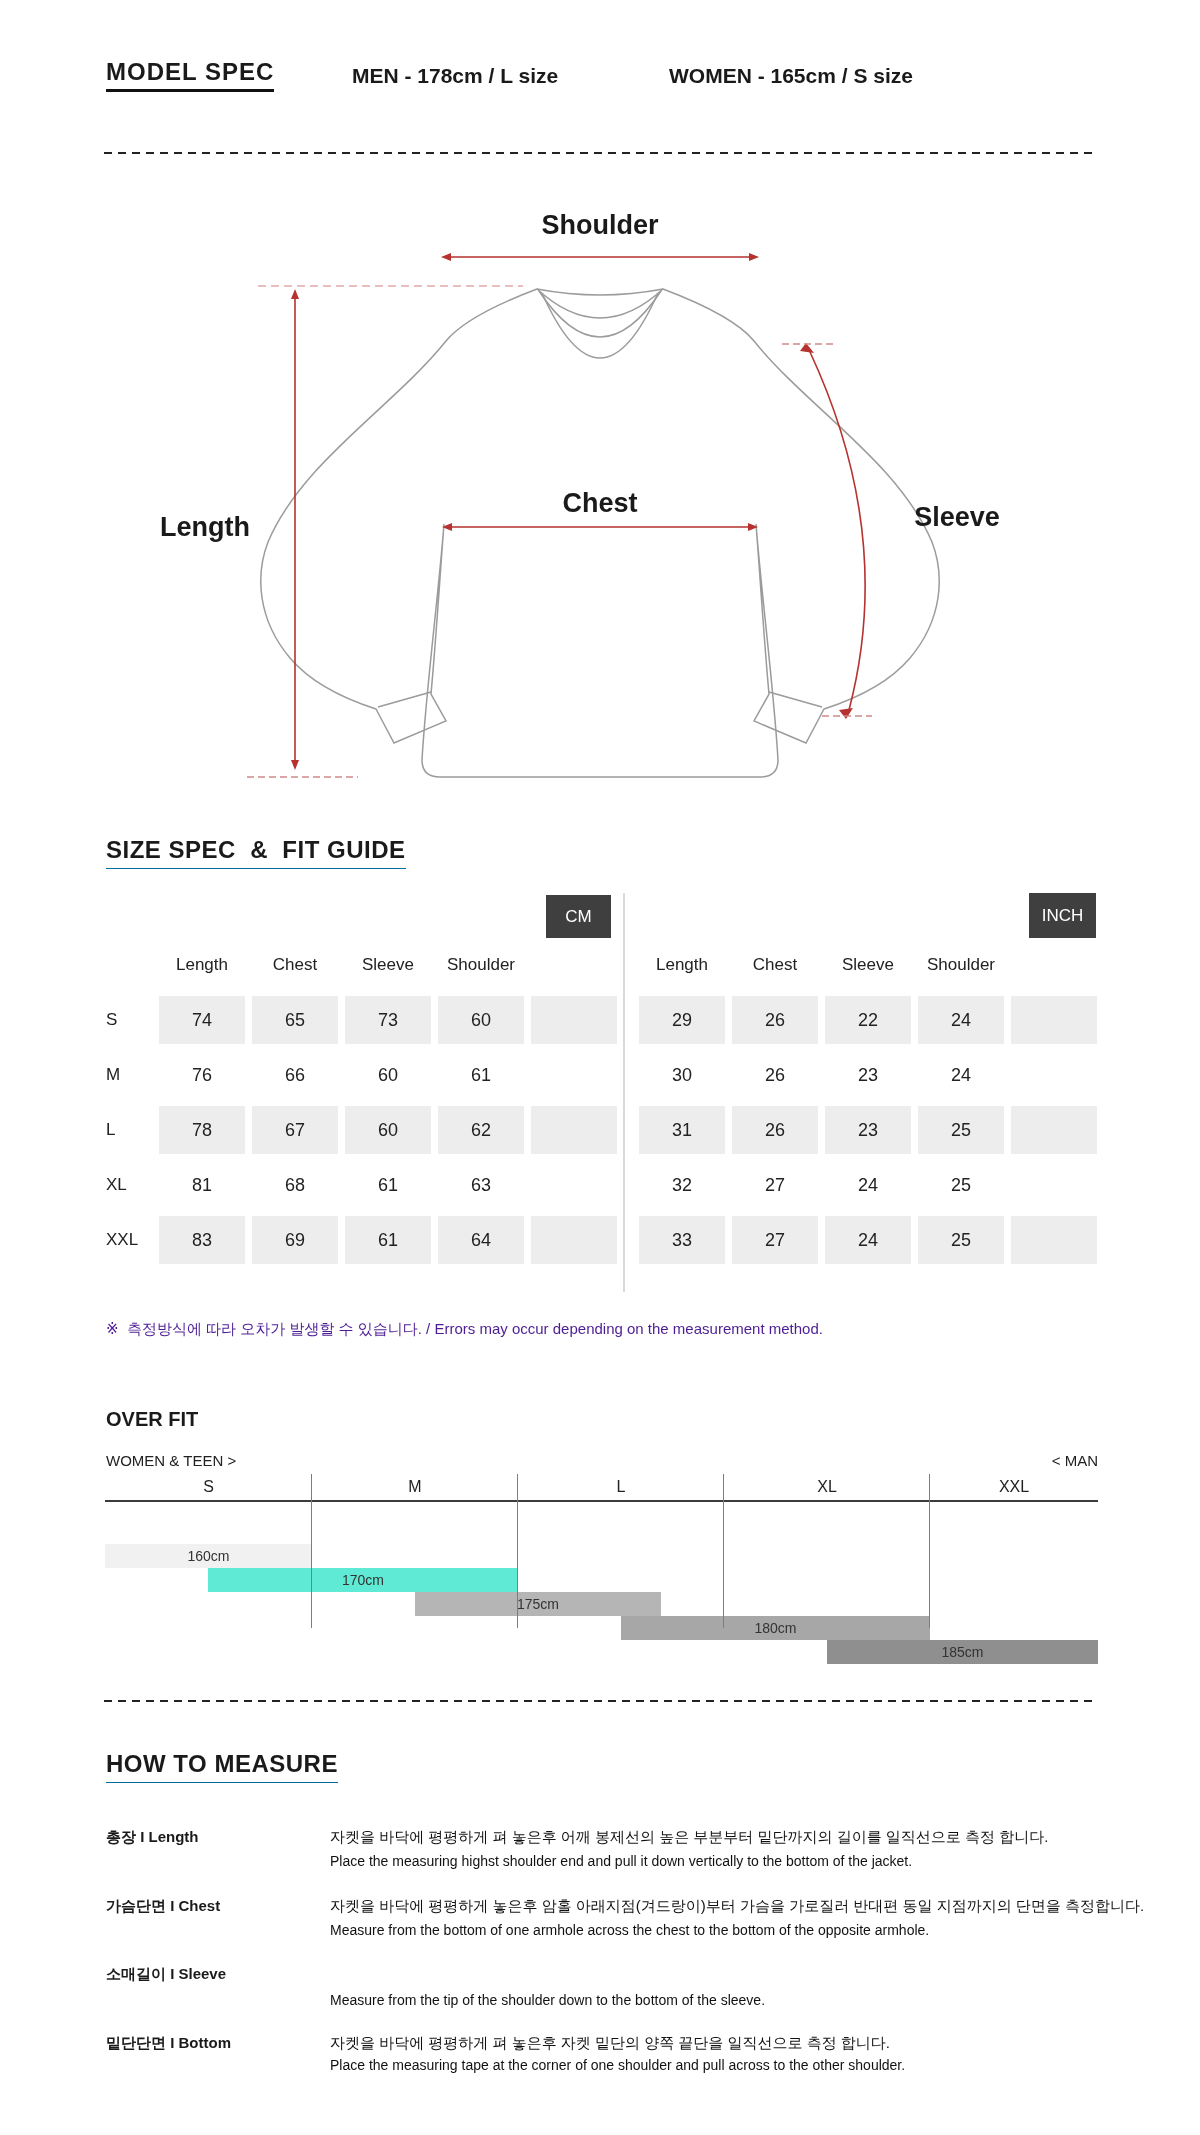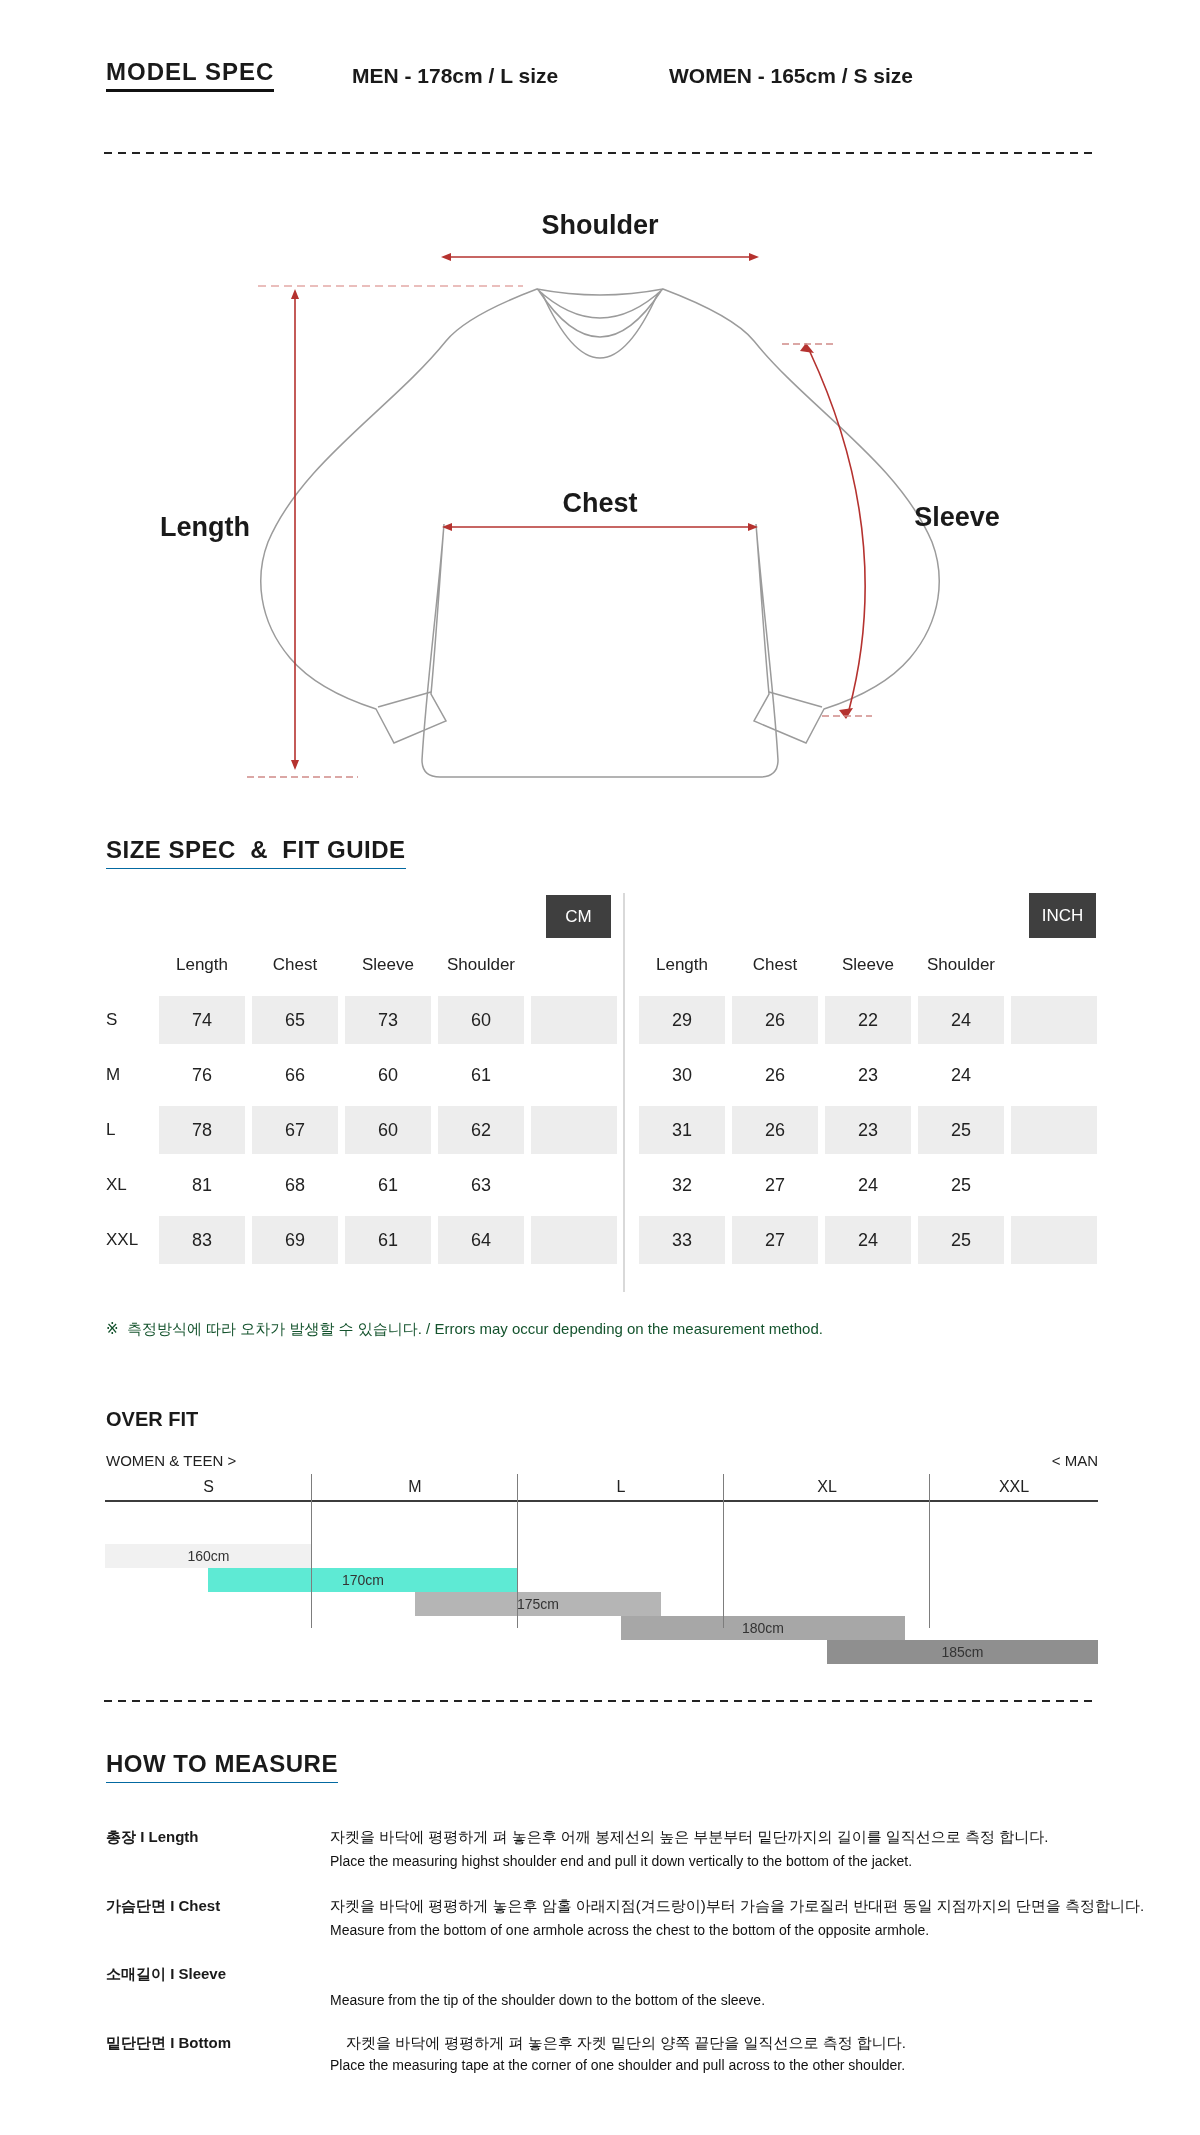--- a/index.html
+++ b/index.html
@@ -15,21 +15,21 @@
   
   .sec-title{font-size:24px;font-weight:bold;letter-spacing:.5px;border-bottom:1px solid #0369a1;padding-bottom:4px;white-space:pre;}
   .badge{background:#3f3f3f;color:#fff;font-size:17px;display:flex;align-items:center;justify-content:center;}
   .v-divider{width:2px;background:#d9d9d9;}
   .tbl-head{display:grid;column-gap:7px;}
   .tbl-body{display:grid;column-gap:7px;row-gap:7px;}
   .th{font-size:17px;text-align:center;line-height:26px;color:#222;white-space:pre;}
   .cell{height:48px;line-height:48px;text-align:center;font-size:18px;color:#222;}
   .cell.shade{background:#ededed;}
   .size-lab{height:48px;line-height:48px;font-size:17px;color:#222;text-align:left;padding-left:2px;}
-  .note{font-size:15px;color:#14532d;white-space:pre;}
+  .note{font-size:15px;color:#4c1d95;white-space:pre;}
   
   .of-title{font-size:20px;font-weight:bold;white-space:pre;}
   .of-side{font-size:15px;color:#222;white-space:pre;}
   .of-cat{font-size:16px;color:#222;text-align:center;}
   .of-line{background:#3c3c3c;}
   .of-grid{width:1px;background:#7d7d7d;z-index:3;}
   .of-bar{height:24px;z-index:2;display:flex;align-items:center;justify-content:center;margin-top:38px;}
   .of-bar span{font-size:14px;color:#333;}
   
   .m-label{font-size:15px;font-weight:bold;white-space:pre;}
@@ -213,21 +213,21 @@
 
   <div class="abs of-bar" id="bar0" style="left: 105px; top: 1506px; width: 207px; background: rgb(241, 241, 241);">
       <span>160cm</span>
     </div>
   <div class="abs of-bar" id="bar1" style="left: 208px; top: 1530px; width: 310px; background: #5eead4;">
       <span>170cm</span>
     </div>
   <div class="abs of-bar" id="bar2" style="left: 415px; top: 1554px; width: 246px; background: rgb(181, 181, 181);">
       <span>175cm</span>
     </div>
-  <div class="abs of-bar" id="bar3" style="left: 621px; top: 1578px; width: 284px; background: rgb(167, 167, 167);">
+  <div class="abs of-bar" id="bar3" style="left: 621px; top: 1578px; width: 309px; background: rgb(167, 167, 167);">
       <span>180cm</span>
     </div>
   <div class="abs of-bar" id="bar4" style="left: 827px; top: 1602px; width: 271px; background: rgb(143, 143, 143);">
       <span>185cm</span>
     </div>
 
   <div class="abs dashed-rule" style="left:104px;top:1700px;width:994px;"></div>
 
   <div class="abs sec-title" style="left:106px;top:1750px;">HOW TO MEASURE</div>
 
@@ -236,16 +236,16 @@
   <div class="abs m-en" style="left:330px;top:1853px;">Place the measuring highst shoulder end and pull it down vertically to the bottom of the jacket.</div>
 
   <div class="abs m-label" style="left:106px;top:1897px;">가슴단면 I Chest</div>
   <div class="abs m-kr" style="left:330px;top:1897px;">자켓을 바닥에 평평하게 놓은후 암홀 아래지점(겨드랑이)부터 가슴을 가로질러 반대편 동일 지점까지의 단면을 측정합니다.</div>
   <div class="abs m-en" style="left:330px;top:1922px;">Measure from the bottom of one armhole across the chest to the bottom of the opposite armhole.</div>
 
   <div class="abs m-label" style="left:106px;top:1965px;">소매길이 I Sleeve</div>
   <div class="abs m-en" style="left:330px;top:1992px;">Measure from the tip of the shoulder down to the bottom of the sleeve.</div>
 
   <div class="abs m-label" style="left:106px;top:2034px;">밑단단면 I Bottom</div>
-  <div class="abs m-kr" style="left:346px;top:2034px;">자켓을 바닥에 평평하게 펴 놓은후 자켓 밑단의 양쪽 끝단을 일직선으로 측정 합니다.</div>
+  <div class="abs m-kr" style="left:330px;top:2034px;">자켓을 바닥에 평평하게 펴 놓은후 자켓 밑단의 양쪽 끝단을 일직선으로 측정 합니다.</div>
   <div class="abs m-en" style="left:330px;top:2057px;">Place the measuring tape at the corner of one shoulder and pull across to the other shoulder.</div>
 
 </div>
 
 </body></html>

